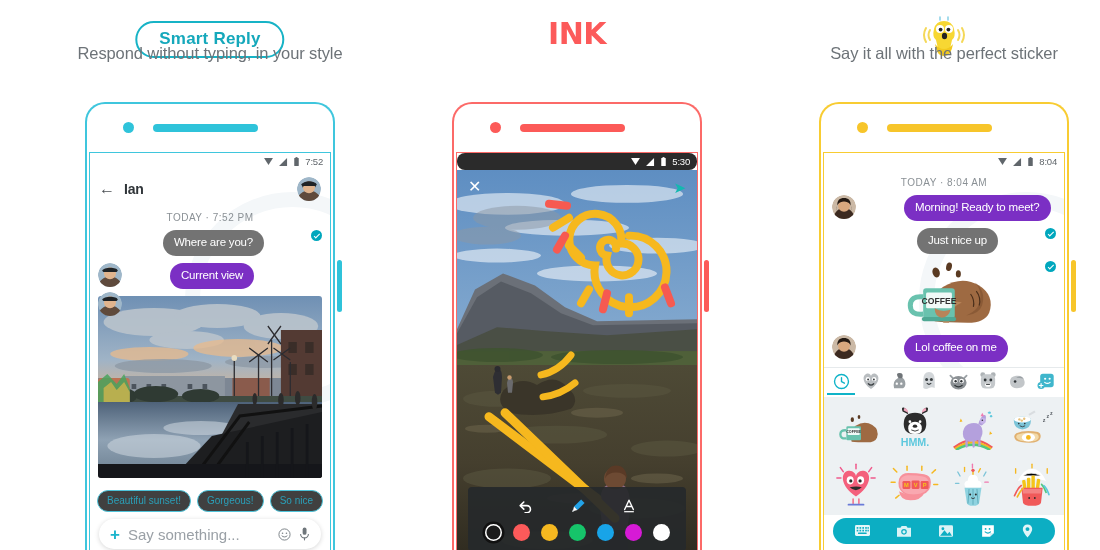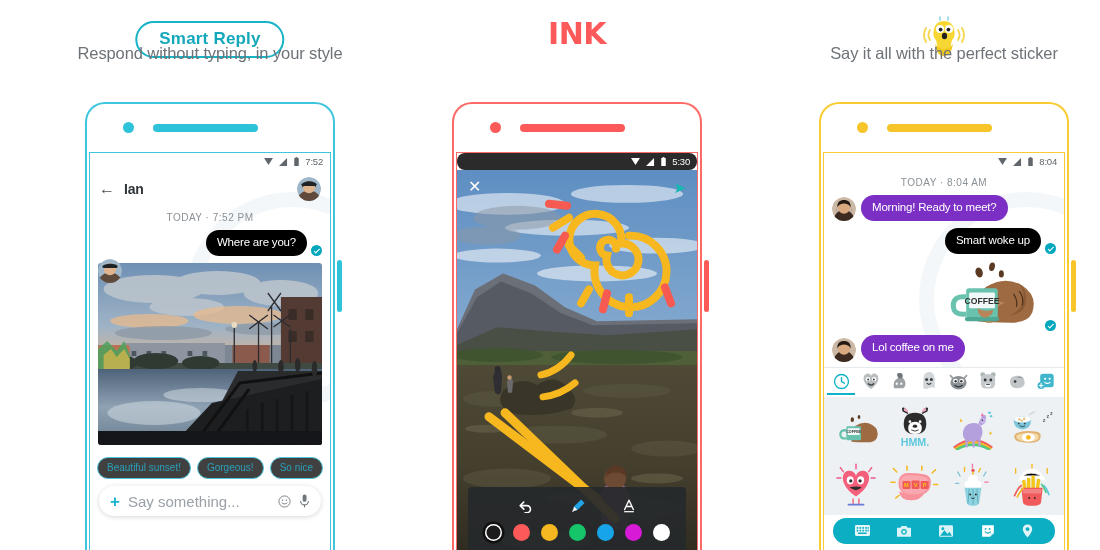--- a/index.html
+++ b/index.html
@@ -74,25 +74,25 @@
   .convo .watermark {
     position: absolute; width: 215px; height: 215px; border-radius: 50%;
     border: 15px solid #f4f7f9; right: -70px; top: 22px;
   }
   .appbar { position: relative; height: 38px; display: flex; align-items: center; padding: 0 9px; }
   .back-arrow { font-size: 16px; color: #4a4f54; line-height: 1; width: 18px; }
   .appbar-title { font-size: 14px; color: #303539; font-weight: bold; margin-left: 7px; letter-spacing: -.2px; }
   .appbar-spacer { flex: 1; }
   .avatar { width: 24px; height: 24px; border-radius: 50%; overflow: hidden; flex: none; position: relative; }
   .daystamp { position: relative; text-align: center; font-size: 10px; color: #8a9095; letter-spacing: .5px; margin: 4px 0 7px; }
-  .row { position: relative; display: flex; align-items: flex-end; padding: 0 8px; margin-bottom: 7px; }
+  .row { position: relative; display: flex; align-items: flex-start; padding: 0 8px; margin-bottom: 7px; gap: 43px; }
   .row.out { justify-content: flex-end; }
   .bubble { max-width: 170px; border-radius: 15px; padding: 6px 11px 7px; font-size: 11.5px; line-height: 1.15; letter-spacing: -.2px; }
   .bubble.in { background: #7b2fc4; color: #fff; margin-left: 5px; }
-  .bubble.out { background: #000000; color: #fff; }
+  .bubble.out { background: #737373; color: #fff; }
   .tick { width: 11px; height: 11px; border-radius: 50%; background: #00a7bd; margin-left: 4px; position: relative; flex: none; }
   .tick::after {
     content: ""; position: absolute; left: 3px; top: 3.6px; width: 4.5px; height: 2.2px;
     border-left: 1.3px solid #fff; border-bottom: 1.3px solid #fff; transform: rotate(-45deg);
   }
 
   
   .photo-msg { position: relative; padding: 0 8px; margin-bottom: 4px; }
   .photo-msg .avatar { position: absolute; left: 8px; top: -4px; z-index: 3; }
   .photo { width: 100%; height: 182px; border-radius: 3px; overflow: hidden; position: relative; }
@@ -195,20 +195,31 @@
             </div>
           </div>
 
           <div class="daystamp">TODAY · 7:52 PM</div>
 
           <div class="row out">
             <div class="bubble out">Where are you?</div>
             <div class="tick"></div>
           </div>
 
+          <div class="row">
+            <div class="avatar">
+              <svg viewBox="0 0 40 40" width="24" height="24">
+                <circle cx="20" cy="20" r="20" fill="#9fb7c9"></circle>
+                <path d="M0 40c2-12 10-17 20-17s18 5 20 17z" fill="#5f4a3c"></path>
+                <circle cx="20" cy="17" r="10" fill="#e0b48e"></circle>
+                <path d="M7 13c2-6 24-7 26 0l-2 2H9z" fill="#1f2326"></path>
+              </svg>
+            </div>
+            <div class="bubble in">Current view</div>
+          </div>
 
           <div class="photo-msg">
             <div class="avatar">
               <svg viewBox="0 0 40 40" width="24" height="24">
                 <circle cx="20" cy="20" r="20" fill="#9fb7c9"></circle>
                 <path d="M0 40c2-12 10-17 20-17s18 5 20 17z" fill="#5f4a3c"></path>
                 <circle cx="20" cy="17" r="10" fill="#e0b48e"></circle>
                 <path d="M7 13c2-6 24-7 26 0l-2 2H9z" fill="#1f2326"></path>
               </svg>
             </div>
@@ -552,21 +563,21 @@
                 <path d="M2 40c2-13 9-18 18-18s16 5 18 18z" fill="#3c2a20"></path>
                 <circle cx="20" cy="18" r="10" fill="#d8a87f"></circle>
                 <path d="M9 18c-1-9 4-13 11-13s12 4 11 13c0 0-2-7-11-7S9 18 9 18z" fill="#241a14"></path>
                 <path d="M8 18c-1 7 0 12 2 15-3-6-3-11-2-15zM32 18c1 7 0 12-2 15 3-6 3-11 2-15z" fill="#241a14"></path>
               </svg>
             </div>
             <div class="bubble in">Morning! Ready to meet?</div>
           </div>
 
           <div class="row out">
-            <div class="bubble out">Smart woke up</div>
+            <div class="bubble out">Just nice up</div>
             <div class="tick"></div>
           </div>
 
           <div class="row out" style="margin-bottom:4px">
             <div>
               <svg width="108" height="66" viewBox="0 0 150 92">
                 <g fill="#5a3a22">
                     <ellipse cx="64" cy="16" rx="5" ry="7" transform="rotate(-18 64 16)"></ellipse>
                     <ellipse cx="82" cy="8" rx="4" ry="6" transform="rotate(12 82 8)"></ellipse>
                     <ellipse cx="95" cy="18" rx="3.5" ry="5"></ellipse>

